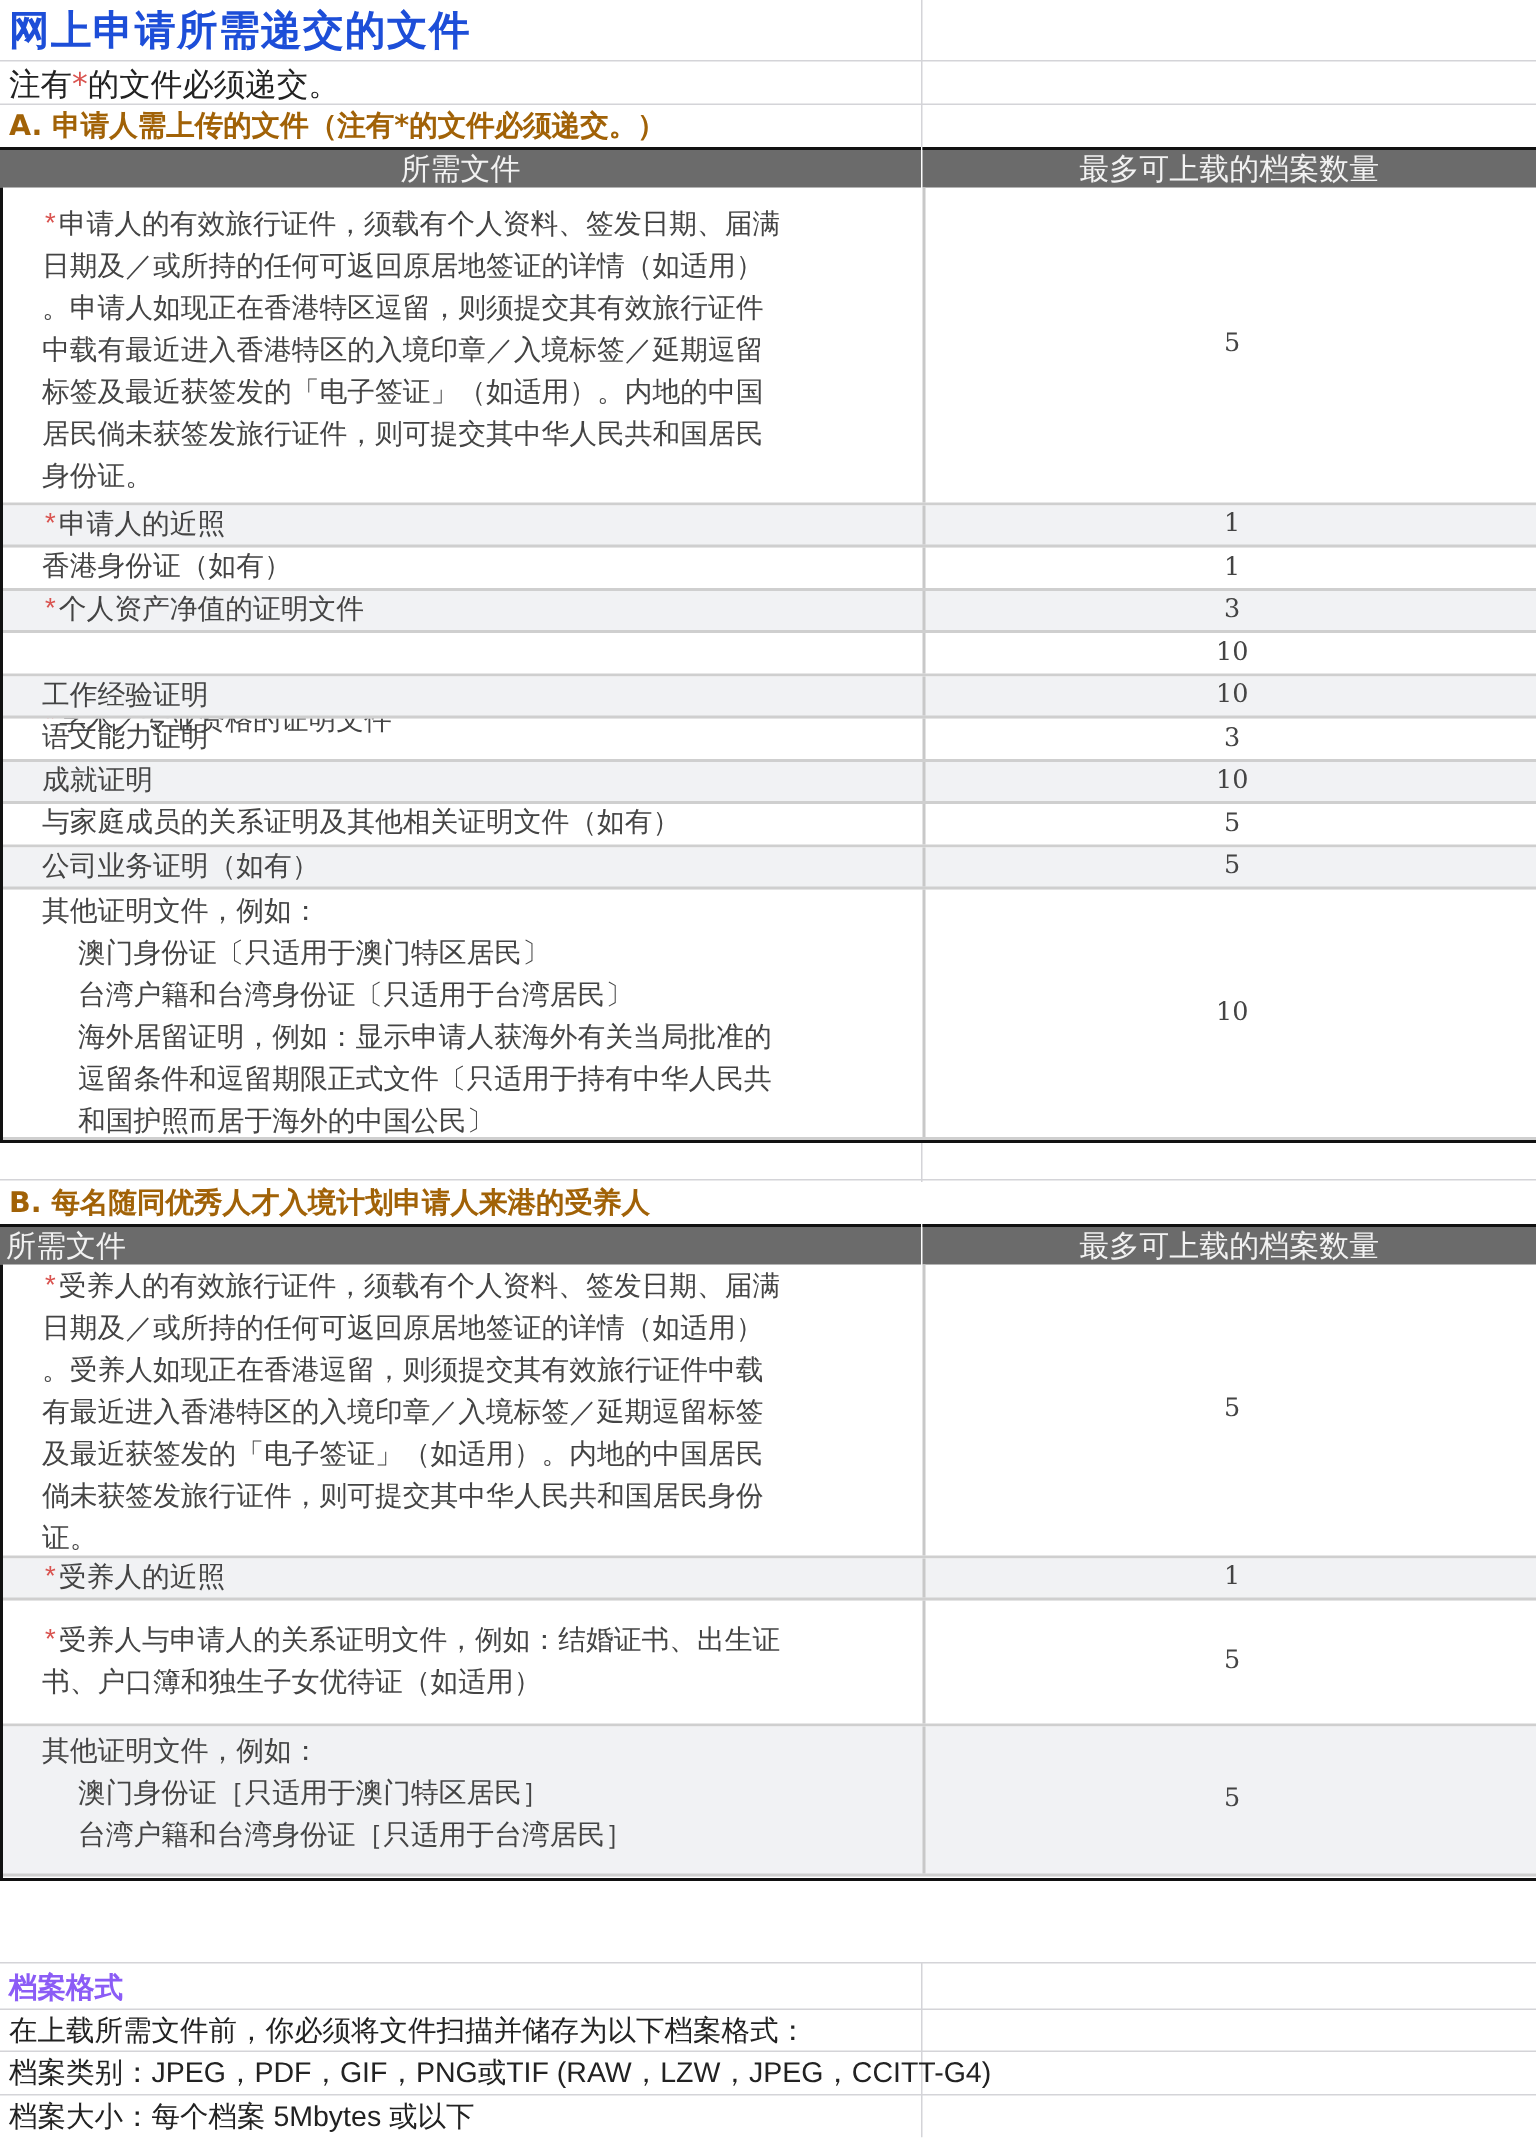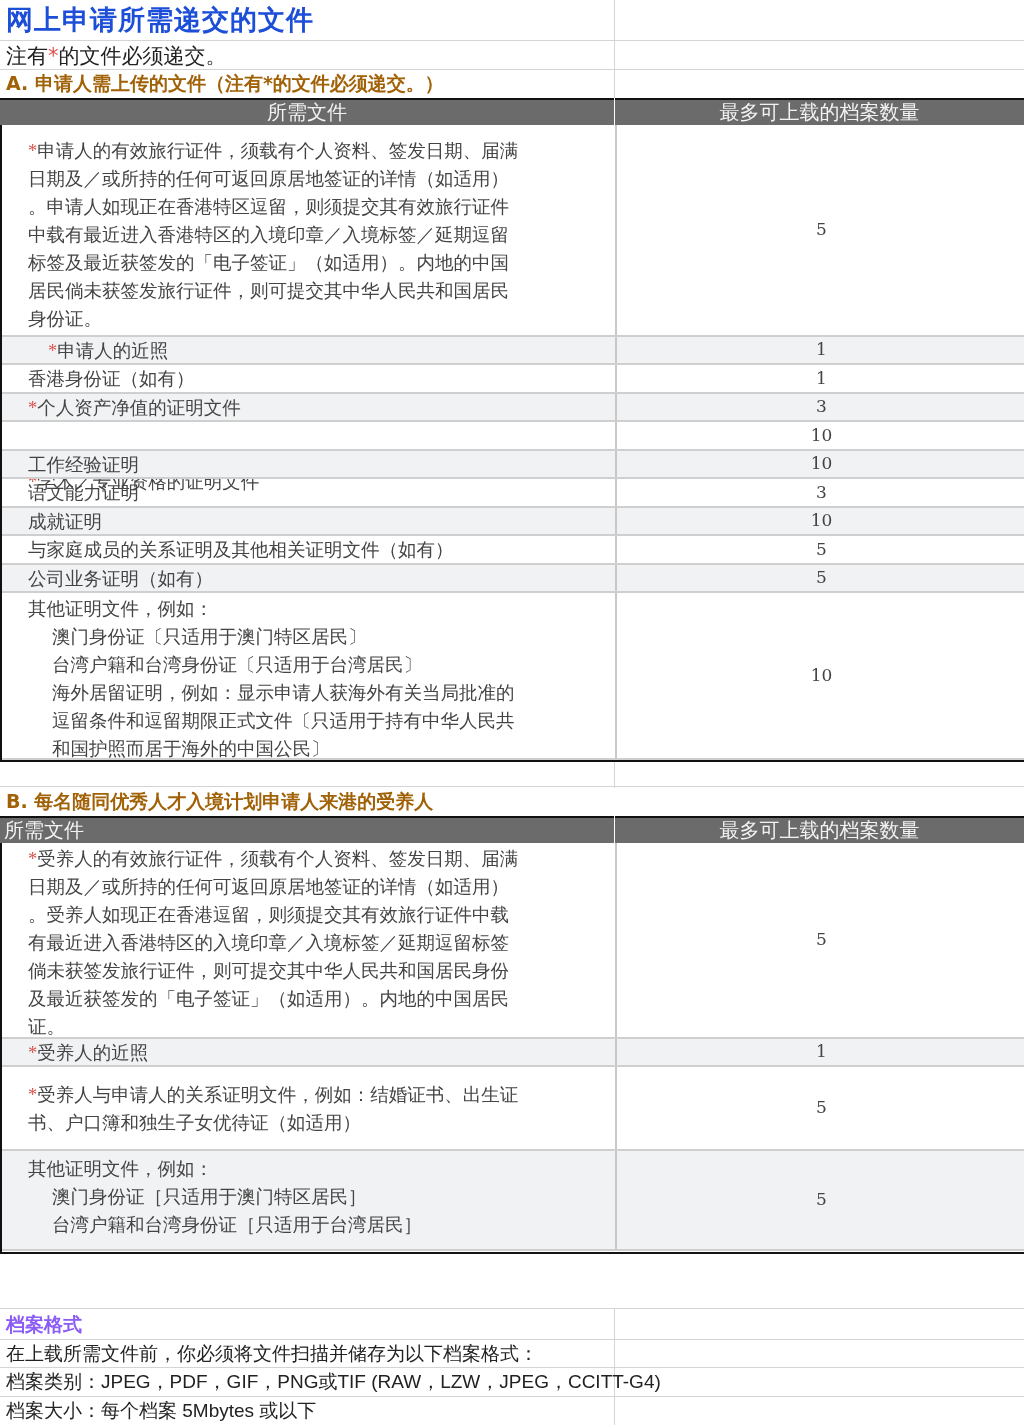--- a/index.html
+++ b/index.html
@@ -14,21 +14,21 @@
   .note { font-size: 21px; color: #222; position: absolute; left: 6px; top: 42px; }
   .star { color: #d9534f; }
   .section-heading { font-size: 19px; font-weight: bold; color: #a16207; position: absolute; left: 6px; }
 
   .hdr { position: absolute; background: #6b6b6b; height: 27px; border-top: 2px solid #111; }
   .hdr-text { color: #f2f2f2; font-size: 20px; font-family: "DejaVu Serif", serif; line-height: 25px; }
 
   .table-box { position: absolute; left: 0; width: 1024px; border-left: 2px solid #111; }
   .trow { position: absolute; left: 0; width: 1024px; border-bottom: 2px solid #cfcfcf; }
   .trow.shade { background: #f1f2f4; }
-  .trow .doc { position: absolute; left: 26px; width: 586px; font-family: Liberation Serif, serif; font-size: 18.5px; color: #444; line-height: 28px; }
+  .trow .doc { position: absolute; left: 26px; width: 586px; font-family: Liberation Mono, monospace; font-size: 18.5px; color: #444; line-height: 28px; }
   .trow .qty { position: absolute; left: 615px; width: 409px; text-align: center; font-family: "DejaVu Serif", serif; font-size: 17px; color: #444; }
   .vsep { position: absolute; left: 613px; top: 0; bottom: 0; width: 2px; background: #c8c8c8; }
   .indent { padding-left: 24px; }
   .black-line { position: absolute; left: 0; width: 1024px; height: 2px; background: #111; }
 
   .plain { position: absolute; left: 6px; font-size: 19px; color: #222; font-family: "Liberation Sans", sans-serif; white-space: nowrap; }
   .plain.bold { font-weight: bold; color: #8b5cf6; }
 </style>
 </head>
 <body>
@@ -64,21 +64,21 @@
             <div><span>。申请人如现正在香港特区逗留，则须提交其有效旅行证件</span></div>
             <div><span>中载有最近进入香港特区的入境印章／入境标签／延期逗留</span></div>
             <div><span>标签及最近获签发的「电子签证」（如适用）。内地的中国</span></div>
             <div><span>居民倘未获签发旅行证件，则可提交其中华人民共和国居民</span></div>
             <div><span>身份证。</span></div>
           </div>
           <div class="qty" style="top: 94px;">5</div>
         </div>
         <div class="trow shade" style="top: 212px; height: 28px;">
           <div class="vsep"></div>
-          <div class="doc" style="top: 0px; margin-left: 20px;">
+          <div class="doc" style="top: 0px;">
             <div><span class="star">*</span><span>申请人的近照</span></div>
           </div>
           <div class="qty" style="top: 2px;">1</div>
         </div>
         <div class="trow" style="top: 240px; height: 29px;">
           <div class="vsep"></div>
           <div class="doc" style="top: 0px;">
             <div><span>香港身份证（如有）</span></div>
           </div>
           <div class="qty" style="top: 2.5px;">1</div>
@@ -162,22 +162,22 @@
 
   <div class="table-box" style="top:843px;height:410px">
     <div id="tableB">
         <div class="trow" style="top: 0px; height: 196px;">
           <div class="vsep"></div>
           <div class="doc" style="top: 2px;">
             <div><span class="star">*</span><span>受养人的有效旅行证件，须载有个人资料、签发日期、届满</span></div>
             <div><span>日期及／或所持的任何可返回原居地签证的详情（如适用）</span></div>
             <div><span>。受养人如现正在香港逗留，则须提交其有效旅行证件中载</span></div>
             <div><span>有最近进入香港特区的入境印章／入境标签／延期逗留标签</span></div>
+            <div><span>及最近获签发的「电子签证」（如适用）。内地的中国居民</span></div>
             <div><span>倘未获签发旅行证件，则可提交其中华人民共和国居民身份</span></div>
-            <div><span>及最近获签发的「电子签证」（如适用）。内地的中国居民</span></div>
             <div><span>证。</span></div>
           </div>
           <div class="qty" style="top: 86px;">5</div>
         </div>
         <div class="trow shade" style="top: 196px; height: 28px;">
           <div class="vsep"></div>
           <div class="doc" style="top: 0px;">
             <div><span class="star">*</span><span>受养人的近照</span></div>
           </div>
           <div class="qty" style="top: 2px;">1</div>

